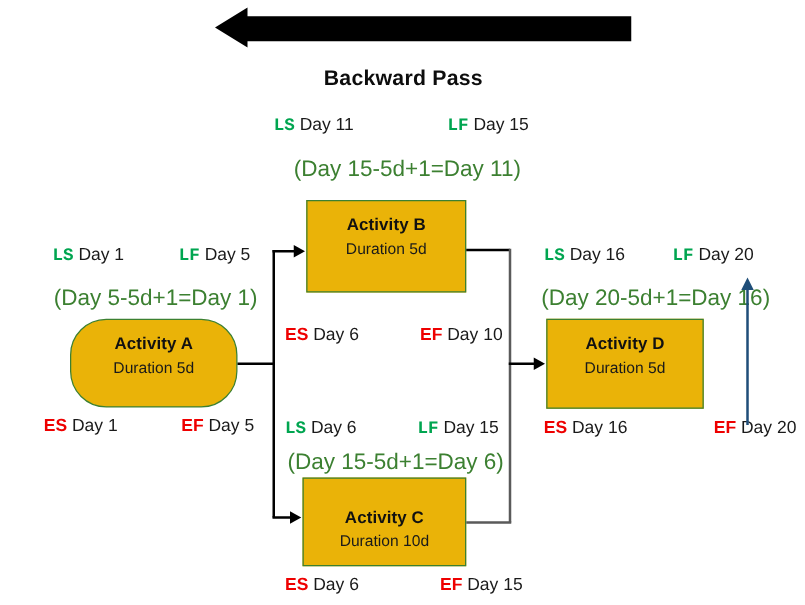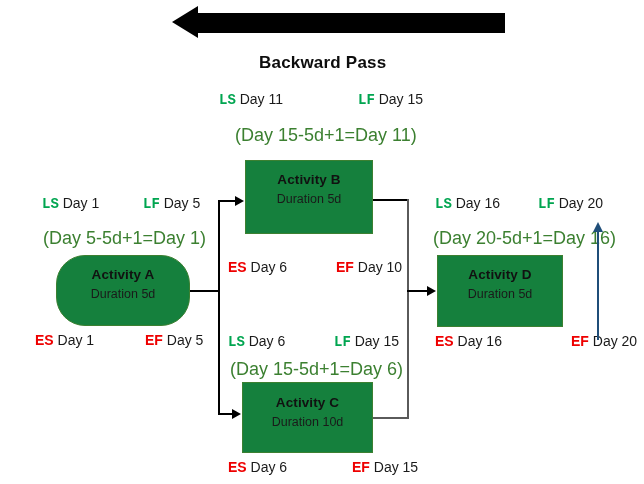--- a/index.html
+++ b/index.html
@@ -16,21 +16,21 @@
     width: 644px;
     height: 484px;
     background: #ffffff;
     overflow: hidden;
   }
 
   
   .activity-box {
     position: absolute;
     border: 1.6px solid #3c8031;
-    background: #15803d;
+    background: #eab308;
     box-sizing: border-box;
     display: flex;
     flex-direction: column;
     align-items: center;
     justify-content: flex-start;
   }
   .activity-title {
     font-size: 13.5px;
     font-weight: bold;
     color: #111111;
@@ -179,21 +179,21 @@
   <div class="day-label" style="left:228px; top:334px;">
     <span class="code green">LS</span>
     <span>Day 6</span>
   </div>
   <div class="day-label" style="left:334px; top:334px;">
     <span class="code green">LF</span>
     <span>Day 15</span>
   </div>
   <div class="formula" style="left:230px; top:360px;">(Day 15-5d+1=Day 6)</div>
 
-  <div class="activity-box" style="left:242px; top:382px; width:131px; height:71px; padding-top:12px;">
+  <div class="activity-box" style="left:242px; top:382px; width:131px; height:71px; padding-top:23px;">
     <div class="activity-title">Activity C</div>
     <div class="activity-duration" style="margin-top:5px;">Duration 10d</div>
   </div>
 
   <div class="day-label" style="left:228px; top:460px;">
     <span class="code red">ES</span>
     <span>Day 6</span>
   </div>
   <div class="day-label" style="left:352px; top:460px;">
     <span class="code red">EF</span>

